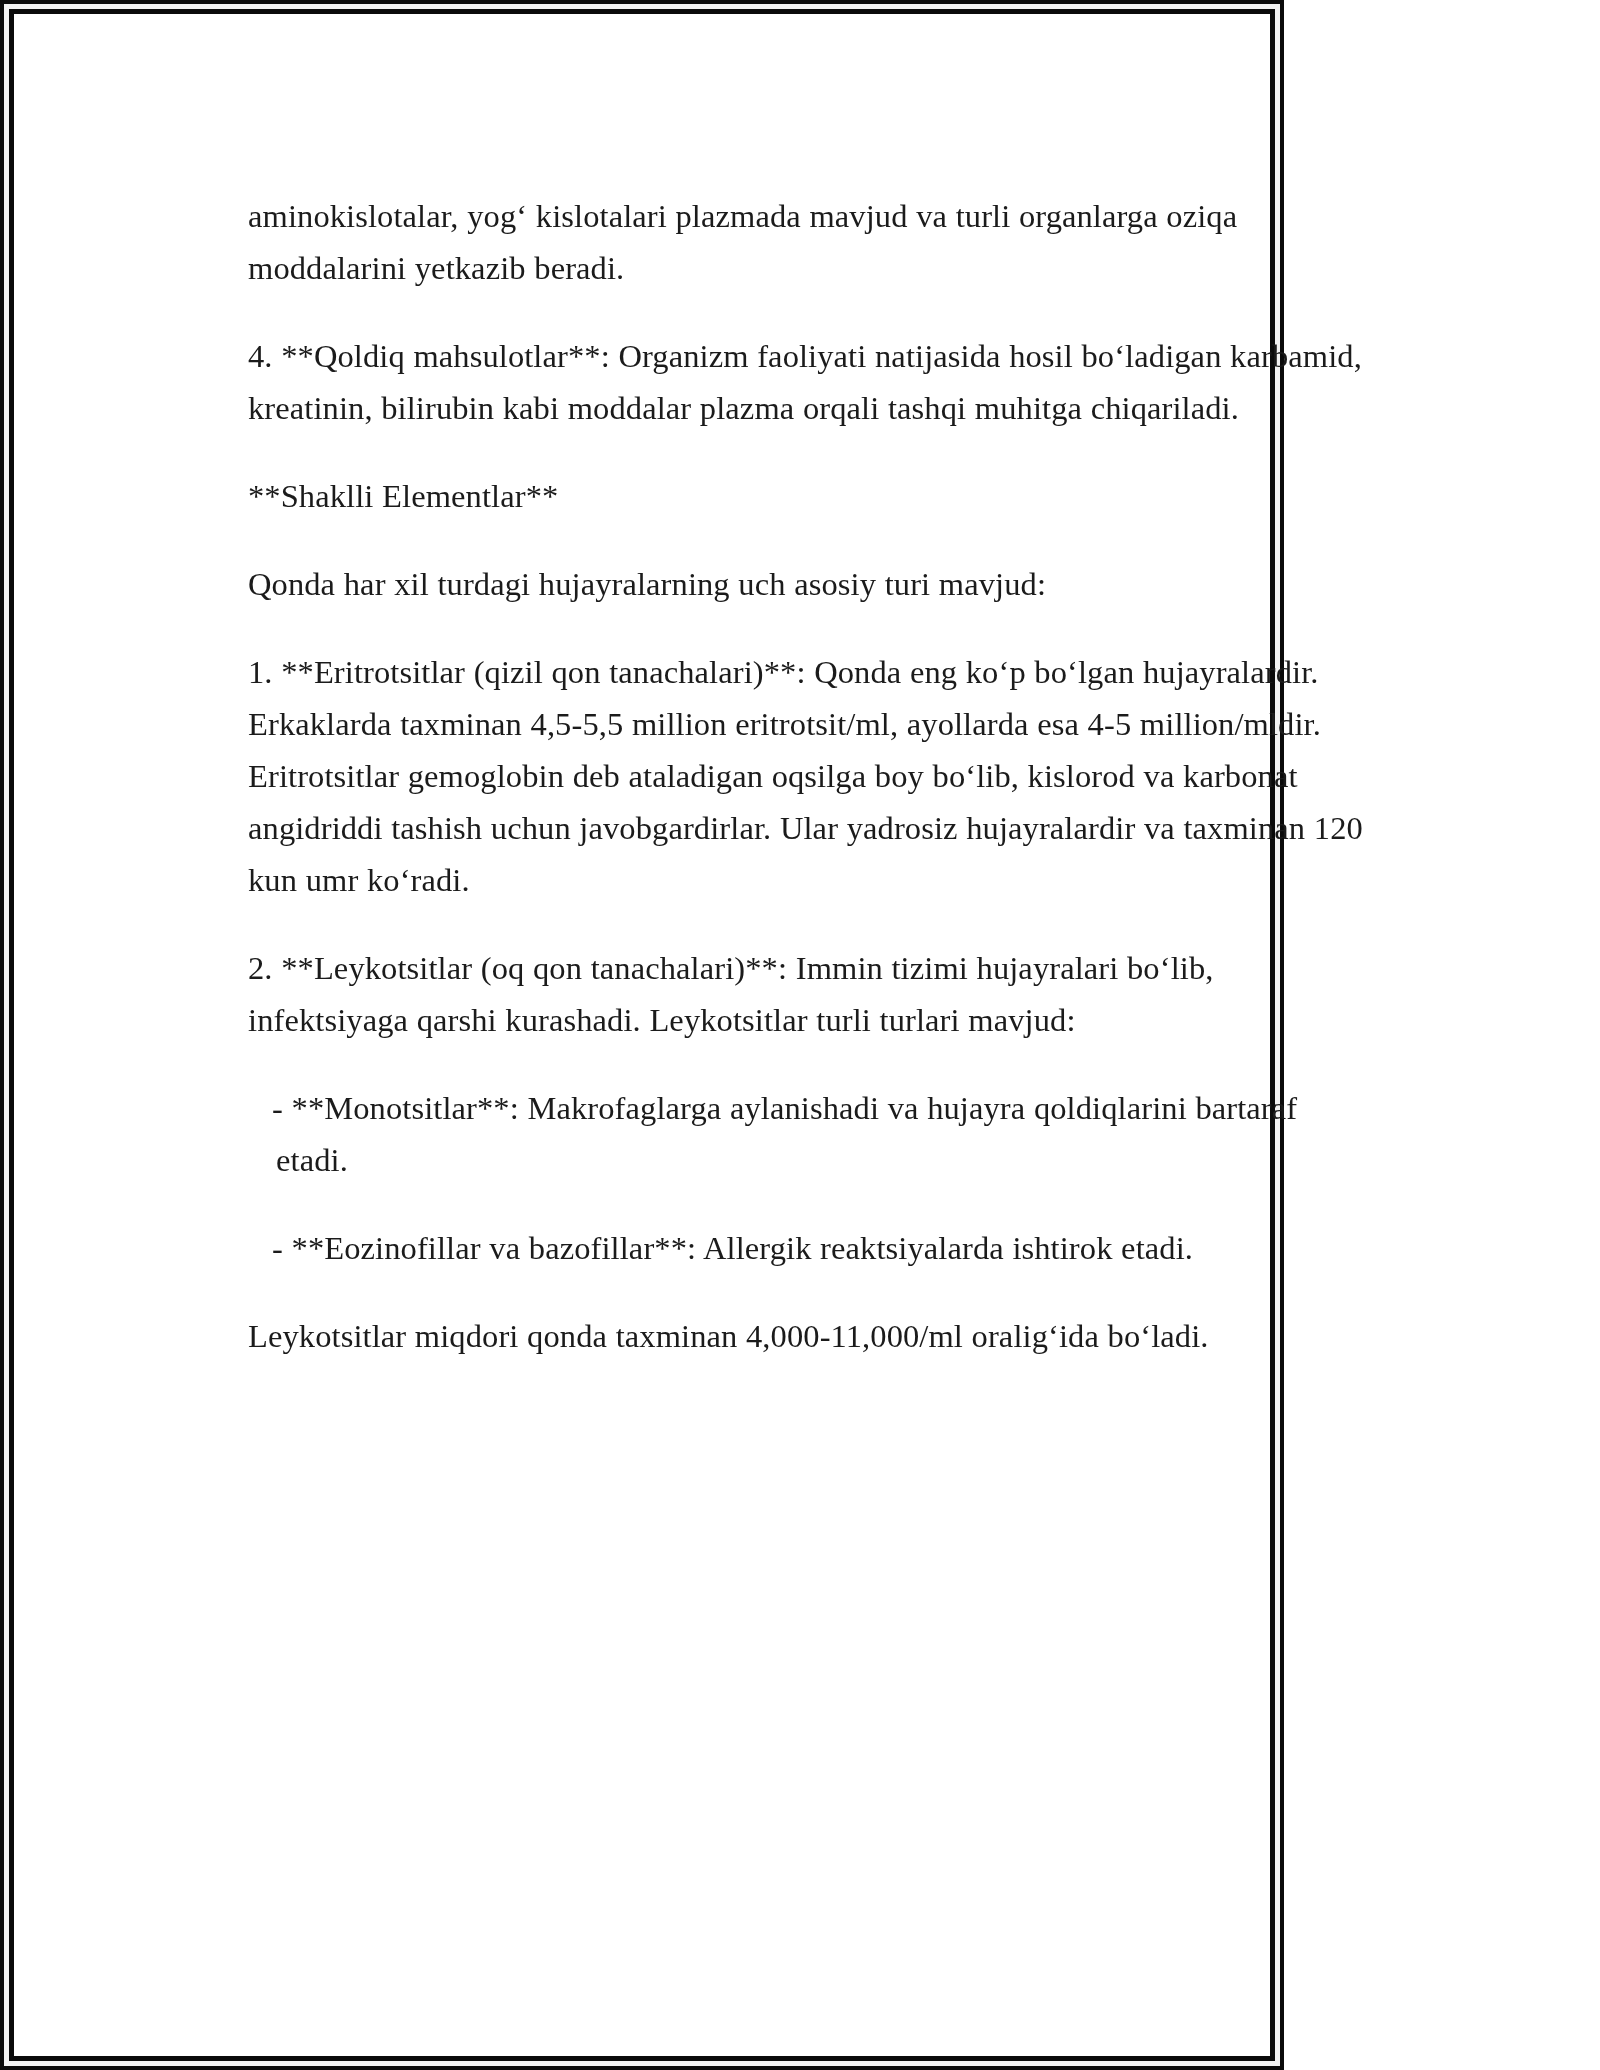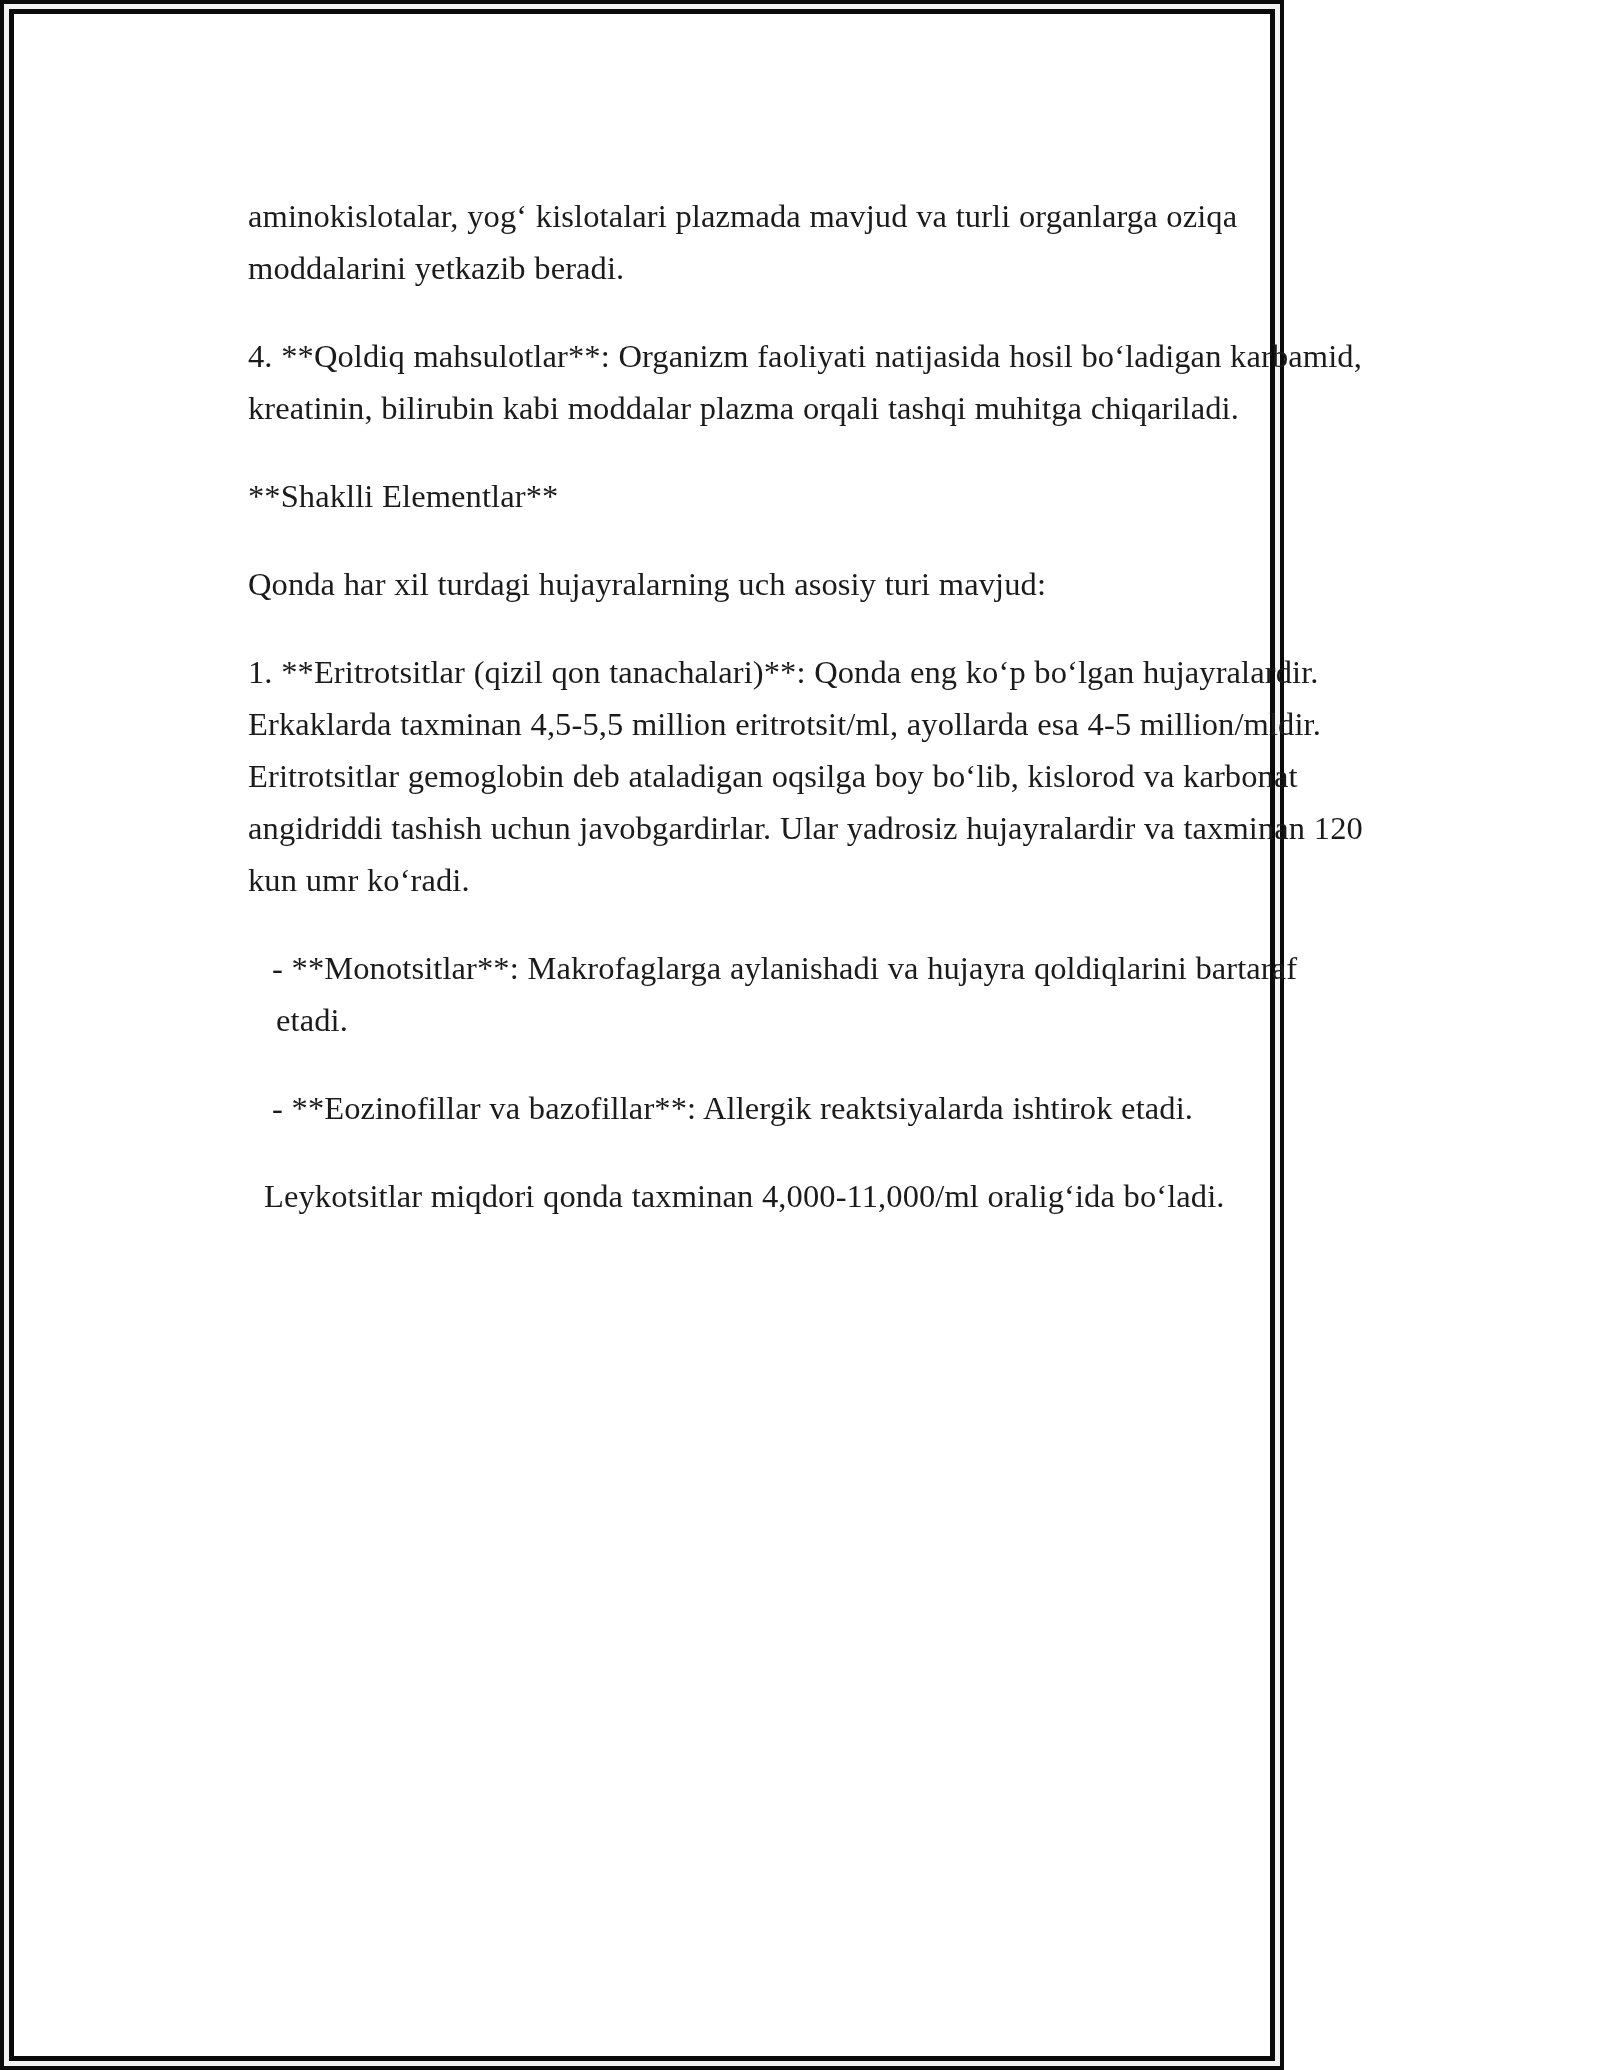--- a/index.html
+++ b/index.html
@@ -48,21 +48,21 @@
   .para {
     font-size: 32.5px;
     line-height: 52px;
     color: #1b1b1b;
     margin: 0 0 36px 0;
     text-align: left;
     letter-spacing: 0.1px;
     word-spacing: 0.4px;
     -webkit-font-smoothing: antialiased;
   }
-  .para:last-child { margin-bottom: 0; margin-left: 16px; }
+  .para:last-child { margin-bottom: 0; }
 
   .para.bullet {
     padding-left: 28px;
     text-indent: -4px;
   }
 
   .para.heading-line {
     margin-bottom: 36px;
   }
 </style>
@@ -78,20 +78,21 @@
 
       <p class="para">4. **Qoldiq mahsulotlar**: Organizm faoliyati natijasida hosil boʻladigan karbamid, kreatinin, bilirubin kabi moddalar plazma orqali tashqi muhitga chiqariladi.</p>
 
 
       <p class="para heading-line">**Shaklli Elementlar**</p>
 
       <p class="para">Qonda har xil turdagi hujayralarning uch asosiy turi mavjud:</p>
 
       <p class="para">1. **Eritrotsitlar (qizil qon tanachalari)**: Qonda eng koʻp boʻlgan hujayralardir. Erkaklarda taxminan 4,5-5,5 million eritrotsit/ml, ayollarda esa 4-5 million/mldir. Eritrotsitlar gemoglobin deb ataladigan oqsilga boy boʻlib, kislorod va karbonat angidriddi tashish uchun javobgardirlar. Ular yadrosiz hujayralardir va taxminan 120 kun umr koʻradi.</p>
 
+      <p class="para">2. **Leykotsitlar (oq qon tanachalari)**: Immin tizimi hujayralari boʻlib, infektsiyaga qarshi kurashadi. Leykotsitlar turli turlari mavjud:</p>
 
 
 
       <p class="para bullet">- **Monotsitlar**: Makrofaglarga aylanishadi va hujayra qoldiqlarini bartaraf etadi.</p>
 
       <p class="para bullet">- **Eozinofillar va bazofillar**: Allergik reaktsiyalarda ishtirok etadi.</p>
 
       <p class="para">Leykotsitlar miqdori qonda taxminan 4,000-11,000/ml oraligʻida boʻladi.</p>
 
     </div>

